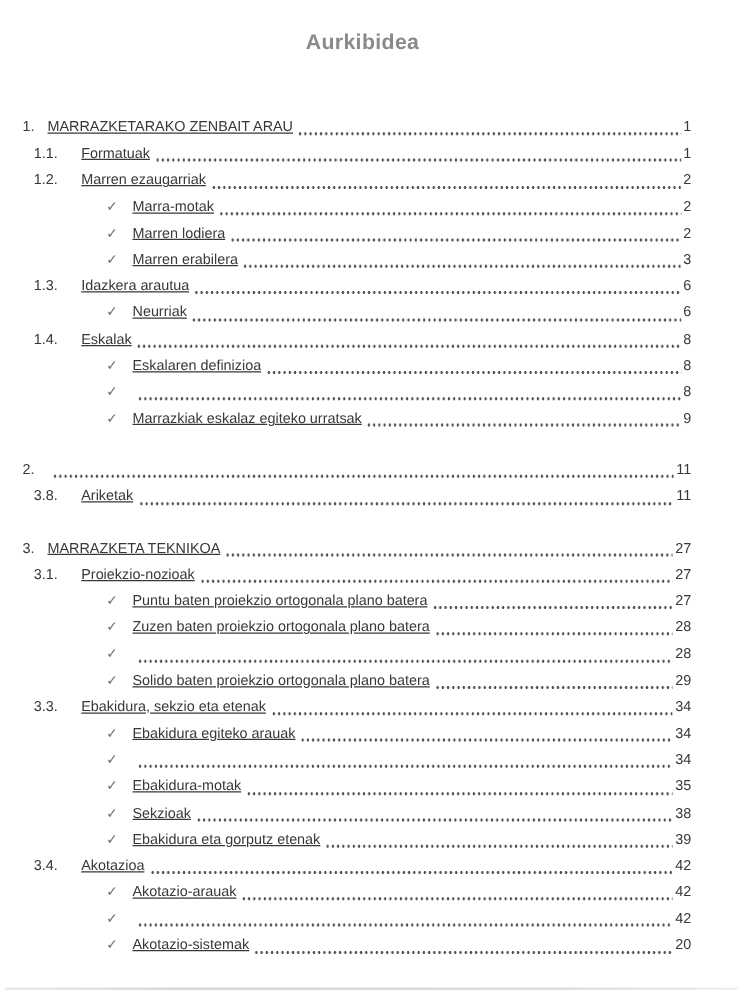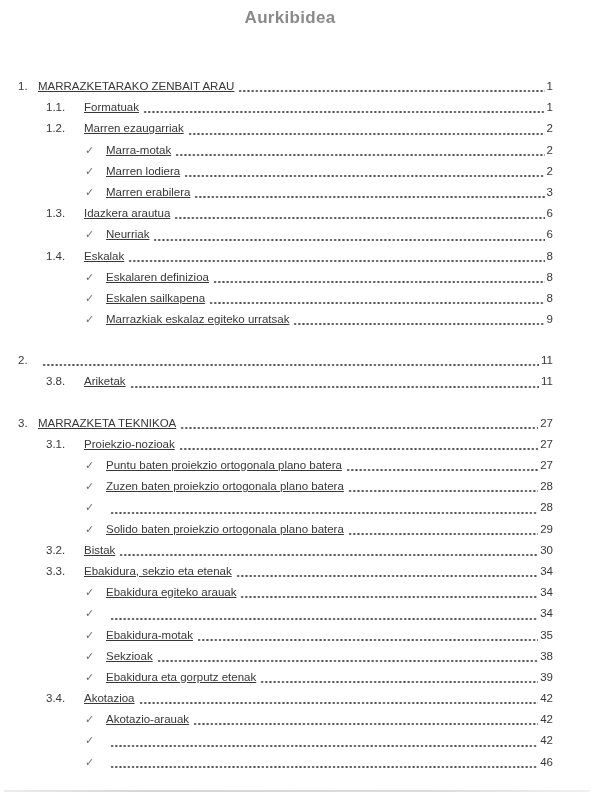--- a/index.html
+++ b/index.html
@@ -7,21 +7,21 @@
     position: relative;
     width: 600px;
     height: 793px;
     background: var(--page-bg, #ffffff);
     font-family: "Liberation Sans", sans-serif;
     color: var(--body-color, #383838);
     overflow: hidden;
   }
   .title {
     margin: 0;
-    padding-top: 8px;
+    padding-top: 24px;
     width: 580px;
     text-align: center;
     font-size: 17px;
     line-height: 20px;
     font-weight: bold;
     letter-spacing: 0.3px;
     color: var(--title-color, #8a8a8a);
   }
   .toc { margin-top: 48px; }
   .row {
@@ -29,21 +29,21 @@
     align-items: baseline;
     height: 21.2px;
     line-height: 21.2px;
     font-size: 11.5px;
     padding-right: 47px; 
     white-space: nowrap;
   }
   .row.gap { margin-top: 20px; }
   .num   { flex: none; }
   .lvl1 .num { margin-left: 18px; width: 20px; }
-  .lvl2 .num { margin-left: 46px; width: 38px; }
+  .lvl2 .num { margin-left: 27px; width: 38px; }
   .check {
     flex: none;
     margin-left: 85px;
     width: 21px;
     color: var(--check-color, #6e6e6e);
     font-size: 11px;
   }
   .label { flex: none; text-decoration: underline; }
   .leader {
     flex: 1 1 auto;
@@ -138,21 +138,20 @@
       <div class="row lvl3">
 
     <span class="check">✓</span>
     <span class="label">Eskalaren definizioa</span>
     <span class="leader"></span>
     <span class="page-num">8</span>
   </div>
       <div class="row lvl3">
 
     <span class="check">✓</span>
-    <span class="label">Eskalen sailkapena</span>
     <span class="leader"></span>
     <span class="page-num">8</span>
   </div>
       <div class="row lvl3">
 
     <span class="check">✓</span>
     <span class="label">Marrazkiak eskalaz egiteko urratsak</span>
     <span class="leader"></span>
     <span class="page-num">9</span>
   </div>
@@ -204,27 +203,20 @@
     <span class="page-num">28</span>
   </div>
       <div class="row lvl3">
 
     <span class="check">✓</span>
     <span class="label">Solido baten proiekzio ortogonala plano batera</span>
     <span class="leader"></span>
     <span class="page-num">29</span>
   </div>
       <div class="row lvl2">
-    <span class="num">3.2.</span>
-
-    <span class="label">Bistak</span>
-    <span class="leader"></span>
-    <span class="page-num">30</span>
-  </div>
-      <div class="row lvl2">
     <span class="num">3.3.</span>
 
     <span class="label">Ebakidura, sekzio eta etenak</span>
     <span class="leader"></span>
     <span class="page-num">34</span>
   </div>
       <div class="row lvl3">
 
     <span class="check">✓</span>
     <span class="label">Ebakidura egiteko arauak</span>
@@ -274,18 +266,19 @@
   </div>
       <div class="row lvl3">
 
     <span class="check">✓</span>
     <span class="leader"></span>
     <span class="page-num">42</span>
   </div>
       <div class="row lvl3">
 
     <span class="check">✓</span>
-    <span class="leader"></span>
-    <span class="page-num">46</span>
+    <span class="label">Akotazio-sistemak</span>
+    <span class="leader"></span>
+    <span class="page-num">20</span>
   </div>
     </div>
   <div class="scan-edge"></div>
 </div>
 
 </body></html>

